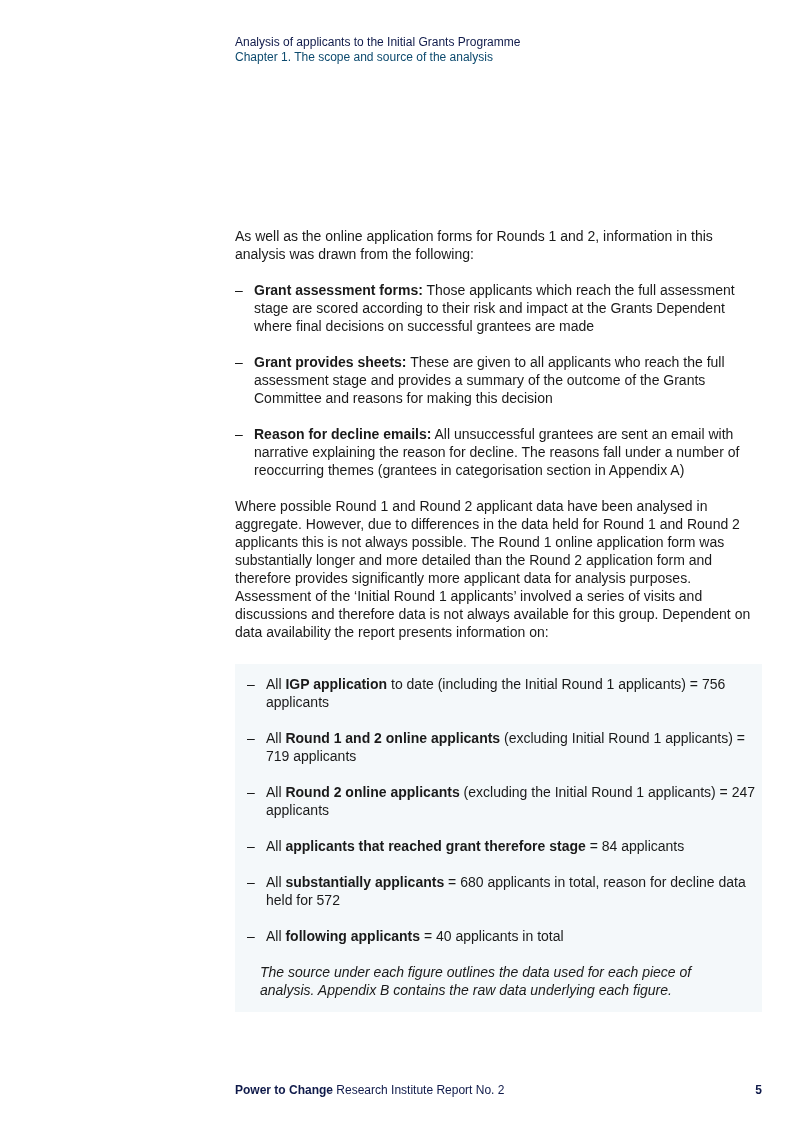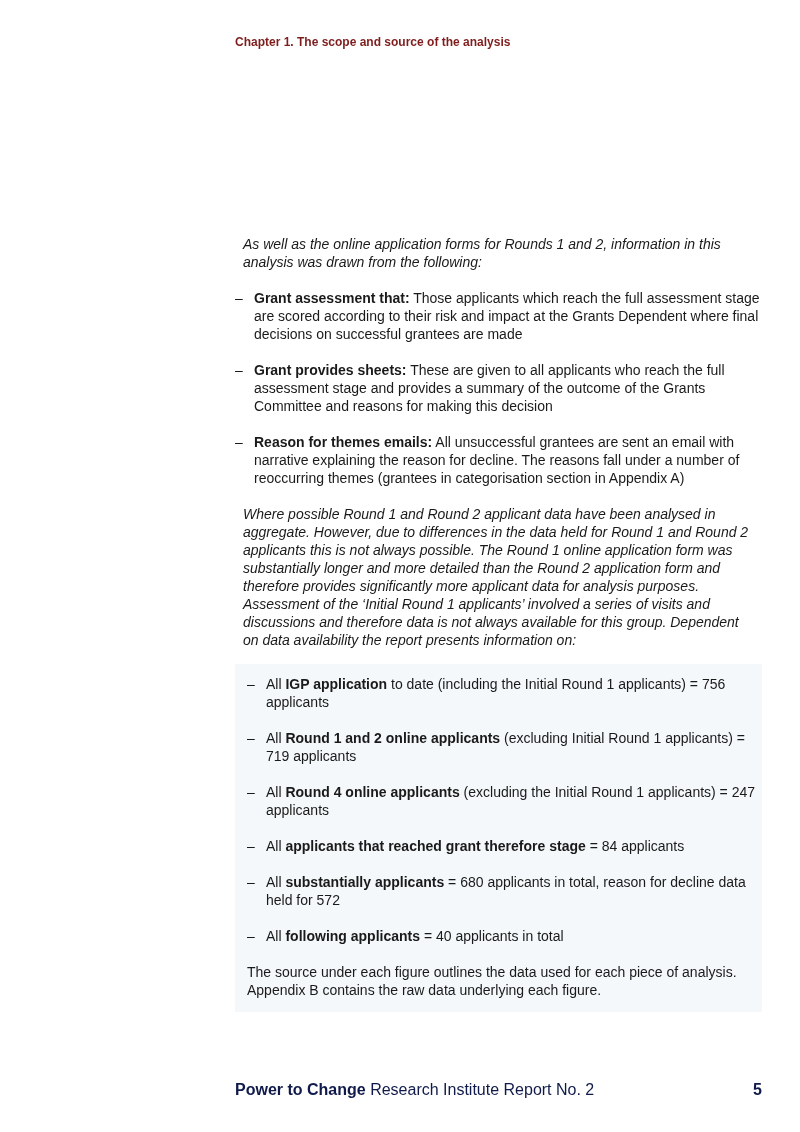--- a/index.html
+++ b/index.html
@@ -2,74 +2,75 @@
 <html><head>
   <meta charset="utf-8">
   <style>
     html, body { margin: 0; padding: 0; background: #ffffff; }
     body {
       width: 800px; height: 1132px; position: relative; overflow: hidden;
       font-family: "Liberation Sans", sans-serif; color: #1a1a1a;
     }
     .header { position: absolute; left: 235px; top: 35px; font-size: 12px; line-height: 15px; }
     .header .title { color: #0f1a4a; }
-    .header .chapter { color: #7f1d1d; font-weight: bold; }
+    .header .chapter { color: #0c4a6e; }
     .content { position: absolute; left: 235px; top: 227px; width: 530px; font-size: 14px; line-height: 18px; color: #1a1a1a; }
-    .content p { margin: 8px; font-style: italic; }
+    .content p { margin: 0; }
     .bullets { list-style: none; margin: 0; padding: 0; }
     .bullets li { position: relative; padding-left: 19px; }
     .bullets li .dash { position: absolute; left: 0; top: 0; }
     .bullets li b { font-weight: bold; }
     .src-list { margin-top: 18px; }
     .src-list li { margin-bottom: 18px; }
     .box {
       position: absolute; left: 235px; top: 664px; width: 527px; height: 348px;
       background: #f4f8fa;
     }
     .box-inner { position: absolute; left: 12px; top: 11px; width: 510px; font-size: 14px; line-height: 18px; color: #1a1a1a; }
     .box-list li { margin-bottom: 18px; }
-    .box-note { margin: 0; }
-    .footer { position: absolute; left: 235px; top: 1083px; width: 527px; font-size: 16px; line-height: 14px; color: #0f1a4a; }
+    .box-note { font-style: italic; margin: 13px; }
+    .footer { position: absolute; left: 235px; top: 1083px; width: 527px; font-size: 12px; line-height: 14px; color: #0f1a4a; }
     .footer .brand { font-weight: bold; }
     .footer .page { position: absolute; right: 0; top: 0; font-weight: bold; }
   </style>
 </head>
 <body>
 
 <div class="header">
+  <div class="title">Analysis of applicants to the Initial Grants Programme</div>
   <div class="chapter">Chapter 1. The scope and source of the analysis</div>
 </div>
 
 <div class="content">
   <p>As well as the online application forms for Rounds 1 and 2, information in this analysis was drawn from the following:</p>
   <ul class="bullets src-list">
     <li>
-      <span class="dash">–</span><b>Grant assessment that:</b><span> Those applicants which reach the full assessment stage are scored according to their risk and impact at the Grants Dependent where final decisions on successful grantees are made</span>
+      <span class="dash">–</span><b>Grant assessment forms:</b><span> Those applicants which reach the full assessment stage are scored according to their risk and impact at the Grants Dependent where final decisions on successful grantees are made</span>
     </li>
     <li>
       <span class="dash">–</span><b>Grant provides sheets:</b><span> These are given to all applicants who reach the full assessment stage and provides a summary of the outcome of the Grants Committee and reasons for making this decision</span>
     </li>
     <li>
-      <span class="dash">–</span><b>Reason for themes emails:</b><span> All unsuccessful grantees are sent an email with narrative explaining the reason for decline. The reasons fall under a number of reoccurring themes (grantees in categorisation section in Appendix A)</span>
+      <span class="dash">–</span><b>Reason for decline emails:</b><span> All unsuccessful grantees are sent an email with narrative explaining the reason for decline. The reasons fall under a number of reoccurring themes (grantees in categorisation section in Appendix A)</span>
     </li>
   </ul>
   <p>Where possible Round 1 and Round 2 applicant data have been analysed in aggregate. However, due to differences in the data held for Round 1 and Round 2 applicants this is not always possible. The Round 1 online application form was substantially longer and more detailed than the Round 2 application form and therefore provides significantly more applicant data for analysis purposes. Assessment of the ‘Initial Round 1 applicants’ involved a series of visits and discussions and therefore data is not always available for this group. Dependent on data availability the report presents information on:</p>
 </div>
 
 <div class="box">
   <div class="box-inner">
     <ul class="bullets box-list">
       <li>
         <span class="dash">–</span><span>All </span><b>IGP application</b><span> to date (including the Initial Round 1 applicants) = 756 applicants</span>
       </li>
       <li>
         <span class="dash">–</span><span>All </span><b>Round 1 and 2 online applicants</b><span> (excluding Initial Round 1 applicants) = 719 applicants</span>
       </li>
       <li>
-        <span class="dash">–</span><span>All </span><b>Round 4 online applicants</b><span> (excluding the Initial Round 1 applicants) = 247 applicants</span>
+        <span class="dash">–</span><span>All </span><b>Round 2 online applicants</b><span> (excluding the Initial Round 1 applicants) = 247 applicants</span>
       </li>
       <li>
         <span class="dash">–</span><span>All </span><b>applicants that reached grant therefore stage</b><span> = 84 applicants</span>
       </li>
       <li>
         <span class="dash">–</span><span>All </span><b>substantially applicants</b><span> = 680 applicants in total, reason for decline data held for 572</span>
       </li>
       <li>
         <span class="dash">–</span><span>All </span><b>following applicants</b><span> = 40 applicants in total</span>
       </li>

